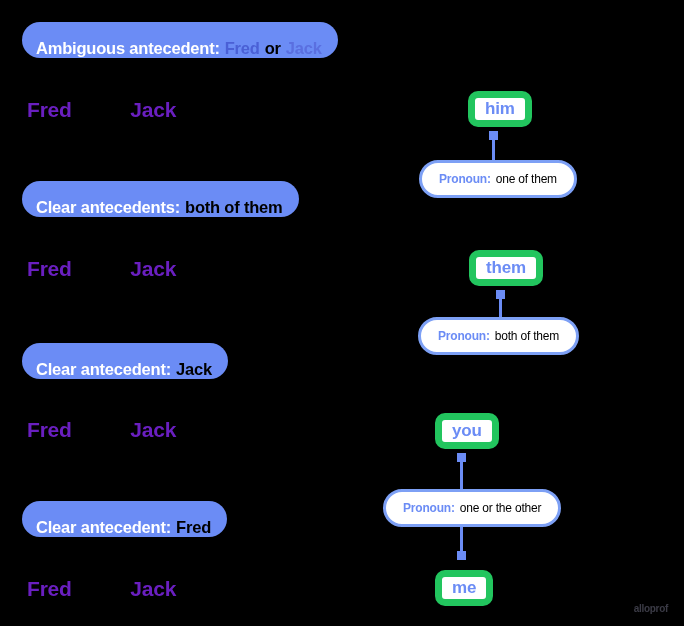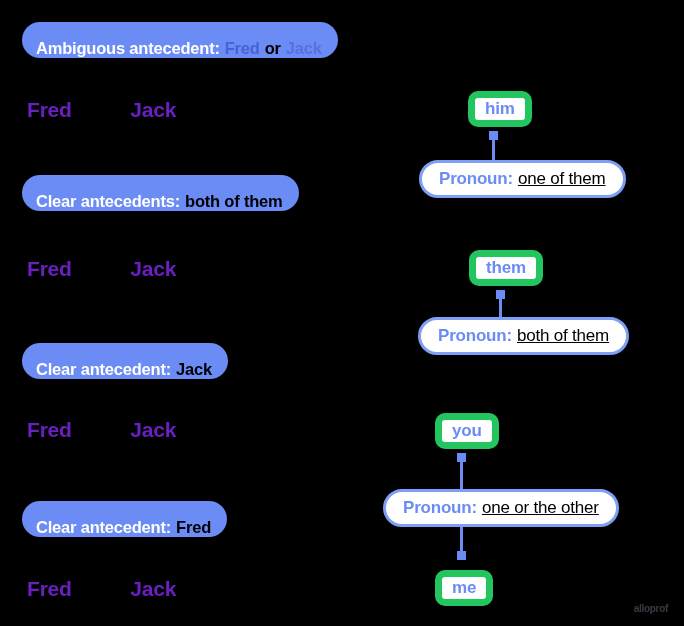--- a/index.html
+++ b/index.html
@@ -79,25 +79,25 @@
     position: absolute;
     display: inline-flex;
     align-items: center;
     background: #ffffff;
     border: 3px solid #7da0f5;
     border-radius: 999px;
     height: 38px;
     padding: 5px 17px;
     box-sizing: border-box;
     white-space: nowrap;
-    font-size: 17px;
+    font-size: 12px;
     letter-spacing: -0.2px;
   }
   .pill .lbl { color: #6b8cf5; font-weight: bold; }
-  .pill .val { color: #000000; font-weight: normal; margin-left: 5px; text-decoration: underline; }
+  .pill .val { color: #000000; font-weight: normal; margin-left: 5px; }
 
   
   .connector {
     position: absolute;
     width: 3px;
     background: #6b8cf5;
   }
   .connector-node {
     position: absolute;
     width: 9px;
@@ -138,21 +138,21 @@
   </div>
 
   <div class="connector-node" style="left:489px; top:131px;"></div>
   <div class="connector" style="left:492px; top:136px; height:26px;"></div>
 
   <div class="pill" style="left:419px; top:160px;">
     <span class="lbl">Pronoun:</span>
     <span class="val">one of them</span>
   </div>
 
-  <div class="banner" style="left:22px; top:175px;">
+  <div class="banner" style="left:22px; top:181px;">
     <span class="lbl">Clear antecedents:</span>
     <span class="val">both of them</span>
   </div>
 
   <div class="names" style="left:27px; top:257px;">
     <span>Fred</span>
     <span class="n2">Jack</span>
   </div>
 
   <div class="chip" style="left:469px; top:250px;">

